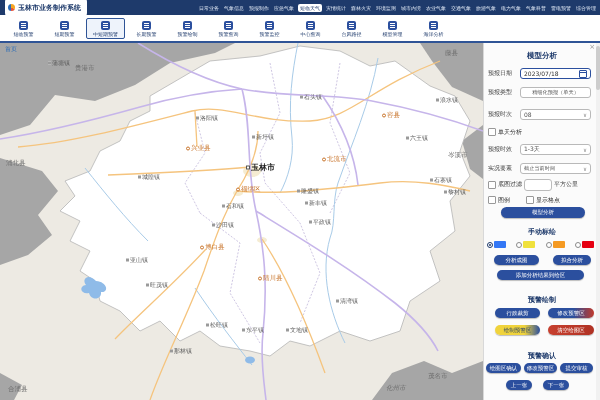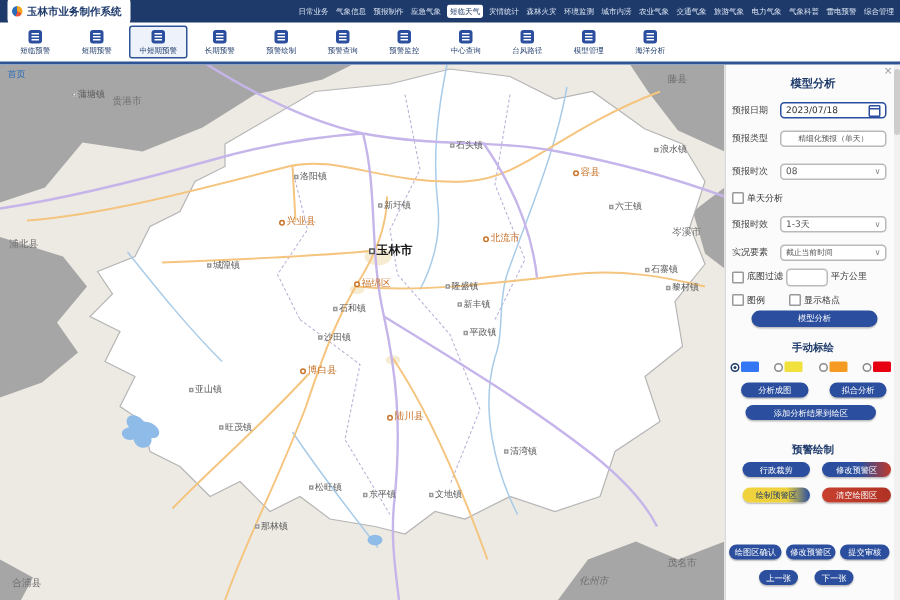--- a/index.html
+++ b/index.html
@@ -321,21 +321,21 @@
         </span>
         <span class="map-label k-out" style="left: 8px; top: 346px;">
           <span>合浦县</span>
         </span>
         <span class="map-label k-out" style="left: 445px; top: 10px;">
           <span>藤县</span>
         </span>
         <span class="map-label k-out" style="left: 448px; top: 112px;">
           <span>岑溪市</span>
         </span>
-        <span class="map-label k-out" style="left: 428px; top: 333px; margin-left: 17px;">
+        <span class="map-label k-out" style="left: 428px; top: 333px;">
           <span>茂名市</span>
         </span>
         <span class="map-label k-out" style="left: 386px; top: 345px; font-style: italic;">
           <span>化州市</span>
         </span>
       </div>
   </div>
 
   <div class="panel">
     <span class="p-close">×</span>
@@ -423,20 +423,21 @@
     <div class="pbtn" style="top:212px;left:10px;width:45px;height:10px;">分析成图</div>
     <div class="pbtn" style="top:212px;left:69px;width:38px;height:10px;">拟合分析</div>
     <div class="pbtn" style="top:227px;left:13px;width:87px;height:10px;">添加分析结果到绘区</div>
 
     <div class="section-title" style="top:252px;">预警绘制</div>
     <div class="pbtn" style="top:265px;left:11px;width:45px;height:10px;">行政裁剪</div>
     <div class="pbtn grad-red" style="top:265px;left:64px;width:46px;height:10px;">修改预警区</div>
     <div class="pbtn yellow" style="top:282px;left:11px;width:45px;height:10px;">绘制预警区</div>
     <div class="pbtn red" style="top:282px;left:64px;width:46px;height:10px;">清空绘图区</div>
 
+    <div class="section-title" style="top:308px;">预警确认</div>
     <div class="pbtn" style="top:320px;left:2px;width:35px;height:10px;">绘图区确认</div>
     <div class="pbtn" style="top:320px;left:40px;width:33px;height:10px;">修改预警区</div>
     <div class="pbtn" style="top:320px;left:76px;width:33px;height:10px;">提交审核</div>
     <div class="pbtn" style="top:337px;left:22px;width:26px;height:10px;">上一张</div>
     <div class="pbtn" style="top:337px;left:59px;width:26px;height:10px;">下一张</div>
 
     <div class="scrollbar">
       <div class="scroll-thumb"></div>
     </div>
   </div>

